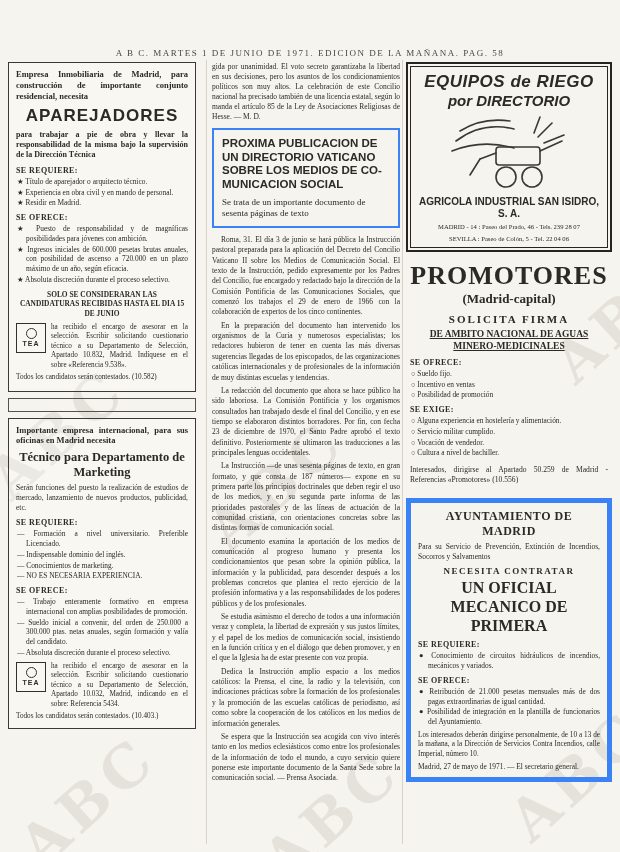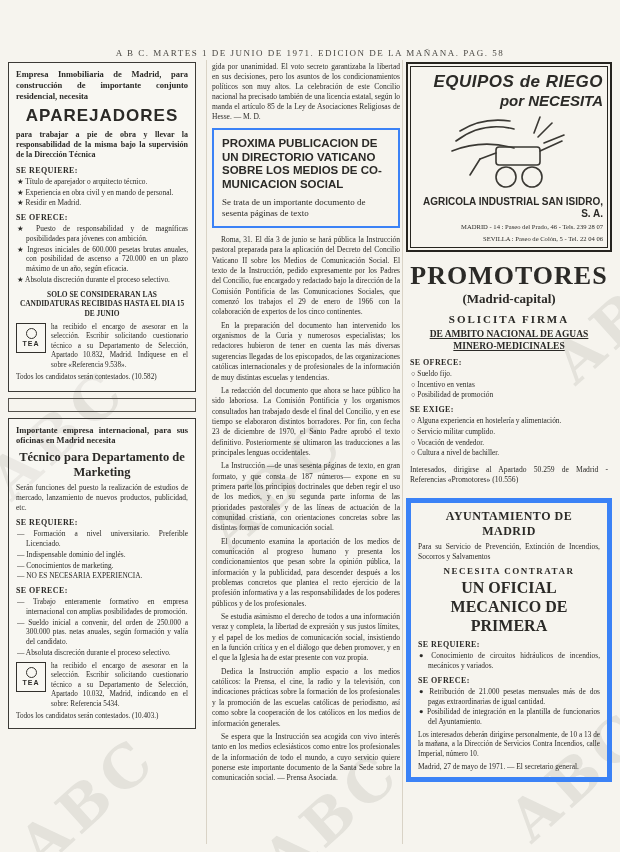--- a/index.html
+++ b/index.html
@@ -51,21 +51,21 @@
   .mkt-title { font-weight:bold; font-size:12.5px; text-align:center; line-height:1.15; margin:4px 0; }
 
   
   .mid-box { border:2px solid #3b82f6; padding:7px 8px; margin:6px 0 7px; }
   .mid-box-title { font-family:"Liberation Sans", sans-serif; font-weight:bold; font-size:11.5px; line-height:1.18; margin-bottom:5px; }
   .mid-box-sub { font-size:9px; line-height:1.25; }
   .para { font-size:7.5px; line-height:1.38; text-align:justify; text-indent:9px; margin-bottom:3px; }
 
   
   .riego {
-    border:2px solid #26241f; padding:8px 7px 6px; text-align:right;
+    border:2px solid #26241f; padding:8px 7px 6px; text-align:center;
     box-shadow: inset 0 0 0 2px #f6f4ee, inset 0 0 0 3px #26241f;
     margin-bottom:8px;
   }
   .riego-t1 { font-family:"Liberation Sans", sans-serif; font-weight:bold; font-style:italic; font-size:17px; letter-spacing:0.5px; }
   .riego-t2 { font-family:"Liberation Sans", sans-serif; font-weight:bold; font-style:italic; font-size:15px; margin-bottom:2px; }
   .riego-co { font-family:"Liberation Sans", sans-serif; font-weight:bold; font-size:10px; line-height:1.2; margin-top:3px; }
   .riego-addr { font-size:6.6px; line-height:1.35; margin-top:3px; }
 
   
   .promo { padding:2px 4px; margin-bottom:10px; }
@@ -167,21 +167,21 @@
     <p class="para">El documento examina la aportación de los medios de comunicación al progreso humano y presenta los condicionamientos que pesan sobre la opinión pública, la información y la publicidad, para descender después a los problemas concretos que plantea el recto ejercicio de la profesión informativa y a las responsabilidades de los poderes públicos y de los profesionales.</p>
     <p class="para">Se estudia asimismo el derecho de todos a una información veraz y completa, la libertad de expresión y sus justos límites, y el papel de los medios de comunicación social, insistiendo en la función crítica y en el diálogo que deben promover, y en el que la Iglesia ha de estar presente con voz propia.</p>
     <p class="para">Dedica la Instrucción amplio espacio a los medios católicos: la Prensa, el cine, la radio y la televisión, con indicaciones prácticas sobre la formación de los profesionales y la promoción de las escuelas católicas de periodismo, así como sobre la cooperación de los católicos en los medios de información generales.</p>
     <p class="para">Se espera que la Instrucción sea acogida con vivo interés tanto en los medios eclesiásticos como entre los profesionales de la información de todo el mundo, a cuyo servicio quiere ponerse este importante documento de la Santa Sede sobre la comunicación social. — Prensa Asociada.</p>
   </div>
 
   <div class="col col-right">
 
     <div class="riego">
       <div class="riego-t1">EQUIPOS de RIEGO</div>
-      <div class="riego-t2">por NECESITA</div>
+      <div class="riego-t2">por DIRECTORIO</div>
       <svg width="150" height="82" viewBox="0 0 150 82">
         <g stroke="#3a3833" fill="none" stroke-width="1.6" stroke-linecap="round">
           <path d="M22 30 q 26 -20 58 -12"></path>
           <path d="M18 40 q 30 -12 62 -3"></path>
           <path d="M26 20 q 22 -14 50 -10"></path>
           <path d="M104 26 l 14 -14"></path>
           <path d="M110 32 l 20 -8"></path>
           <path d="M100 22 l 6 -16"></path>
           <rect x="62" y="36" width="44" height="18" rx="3"></rect>
           <path d="M106 40 l 22 -10"></path>

